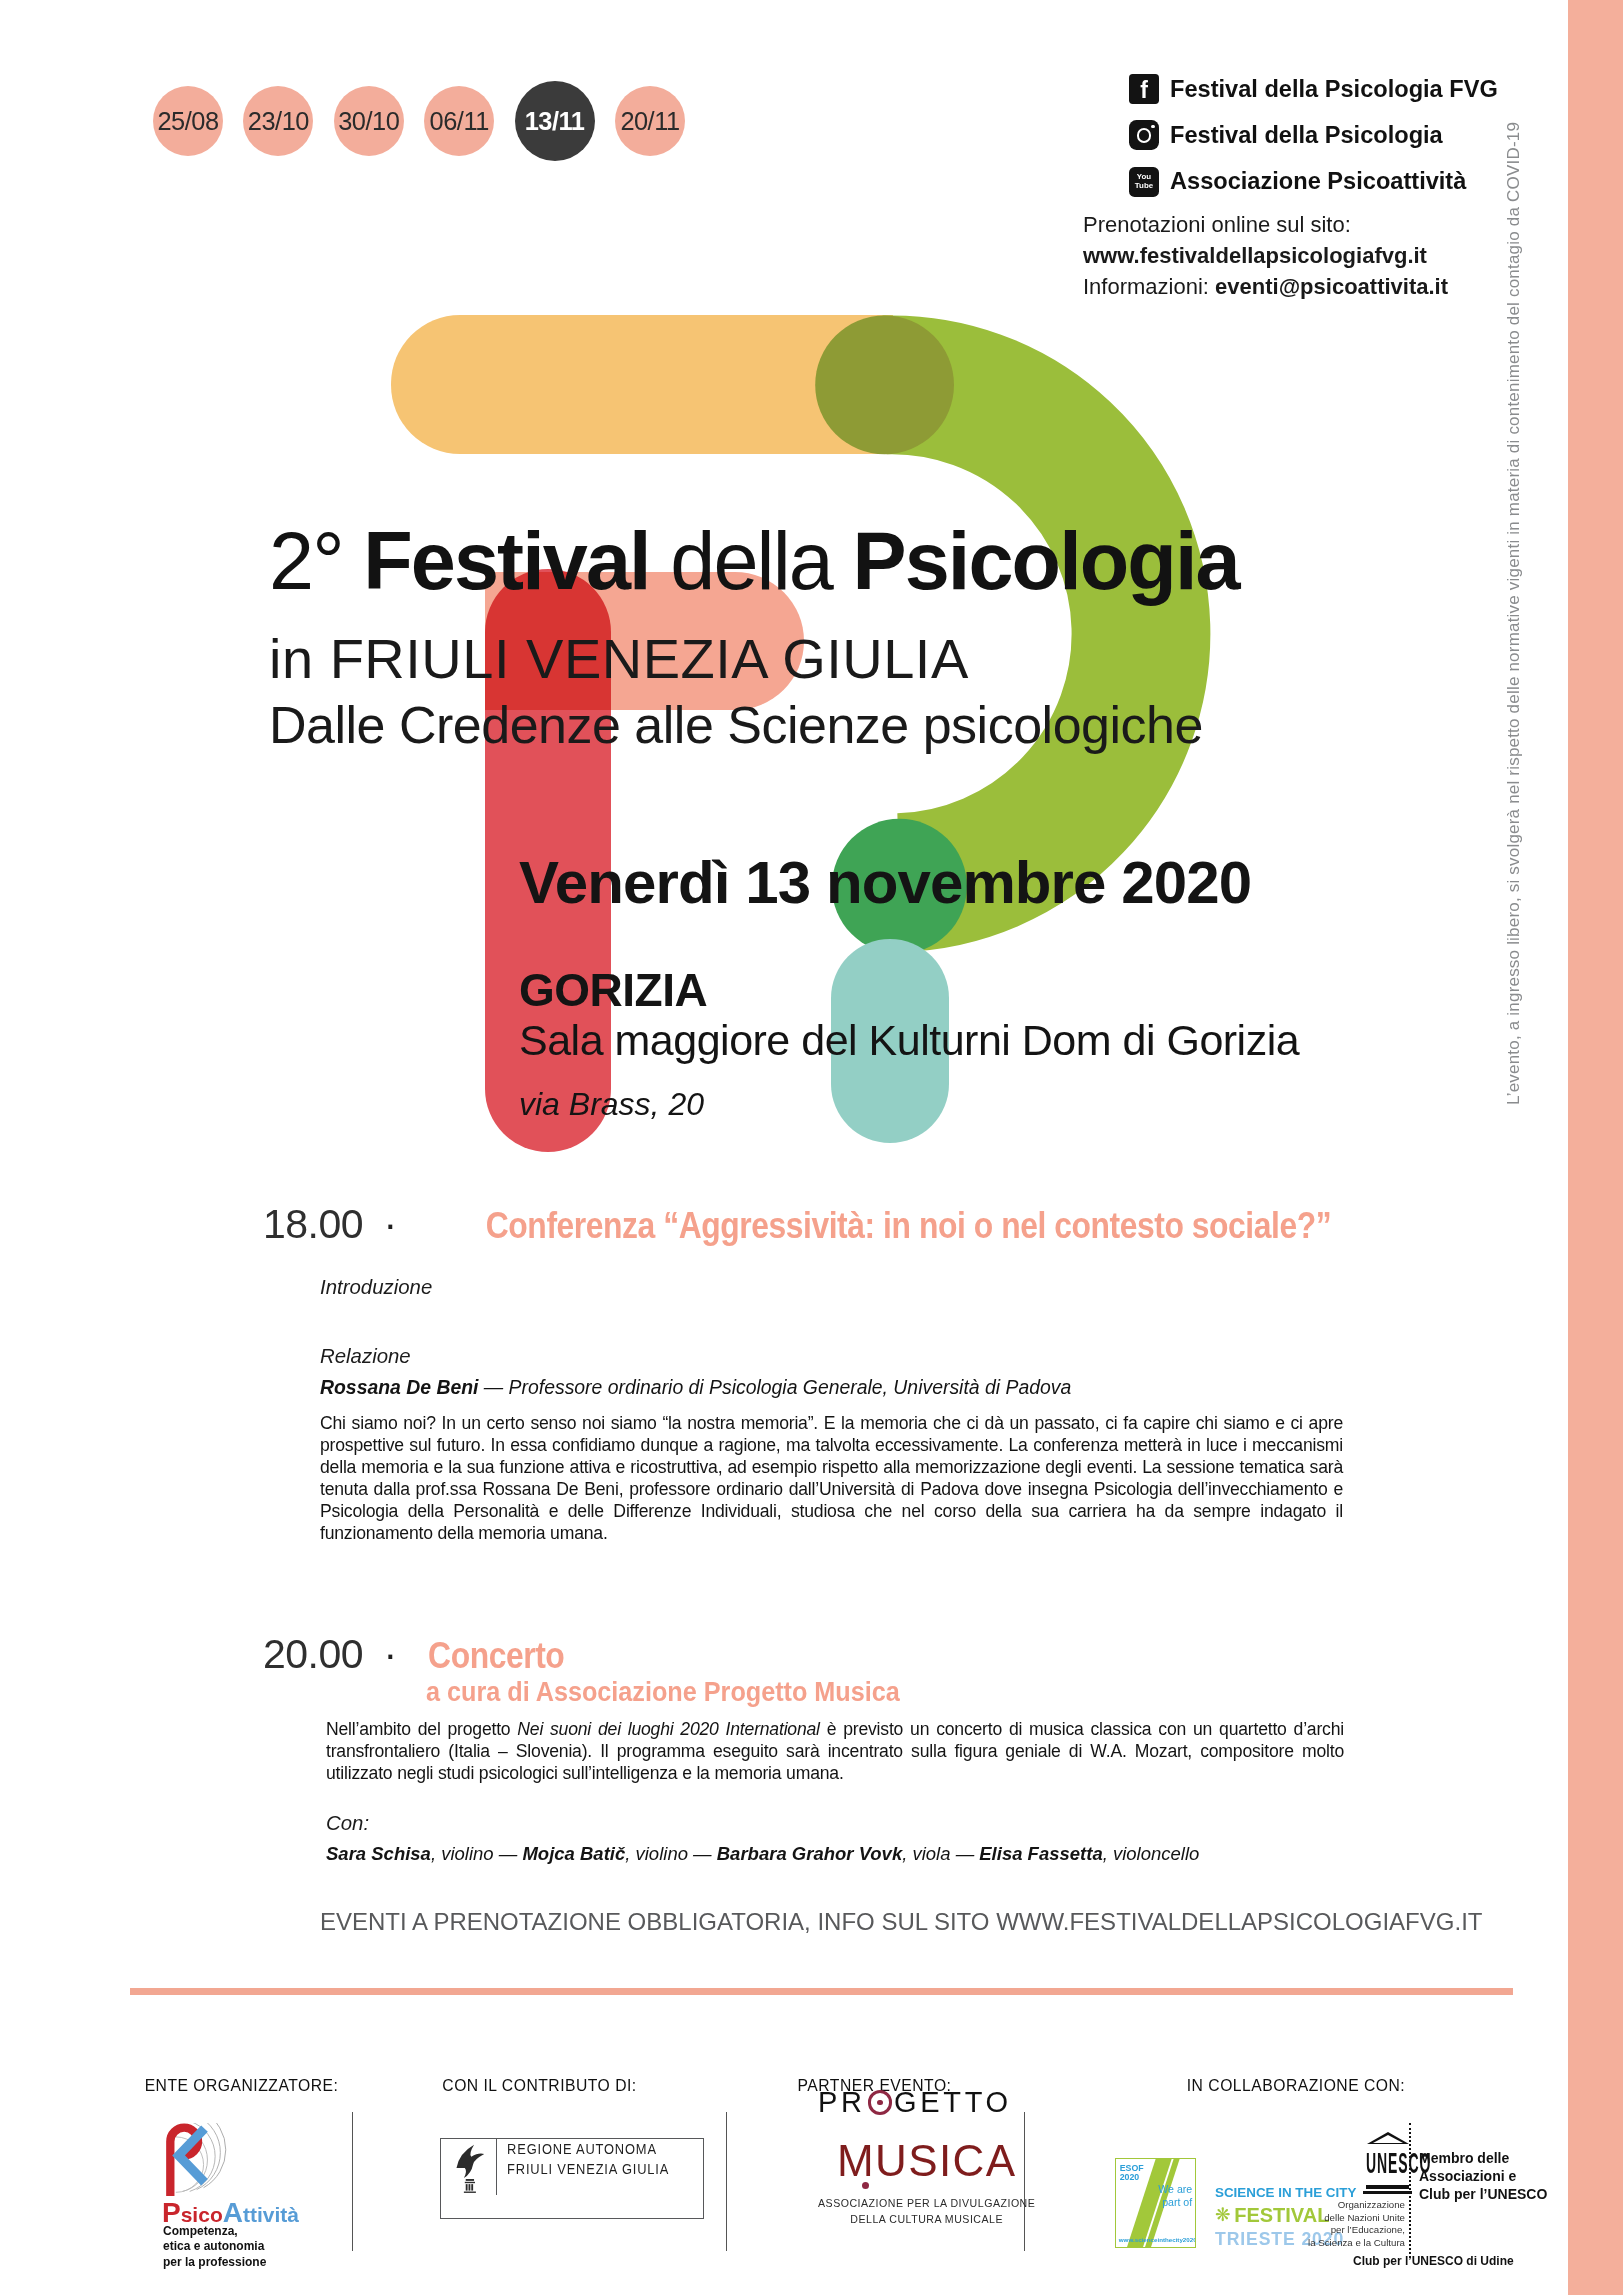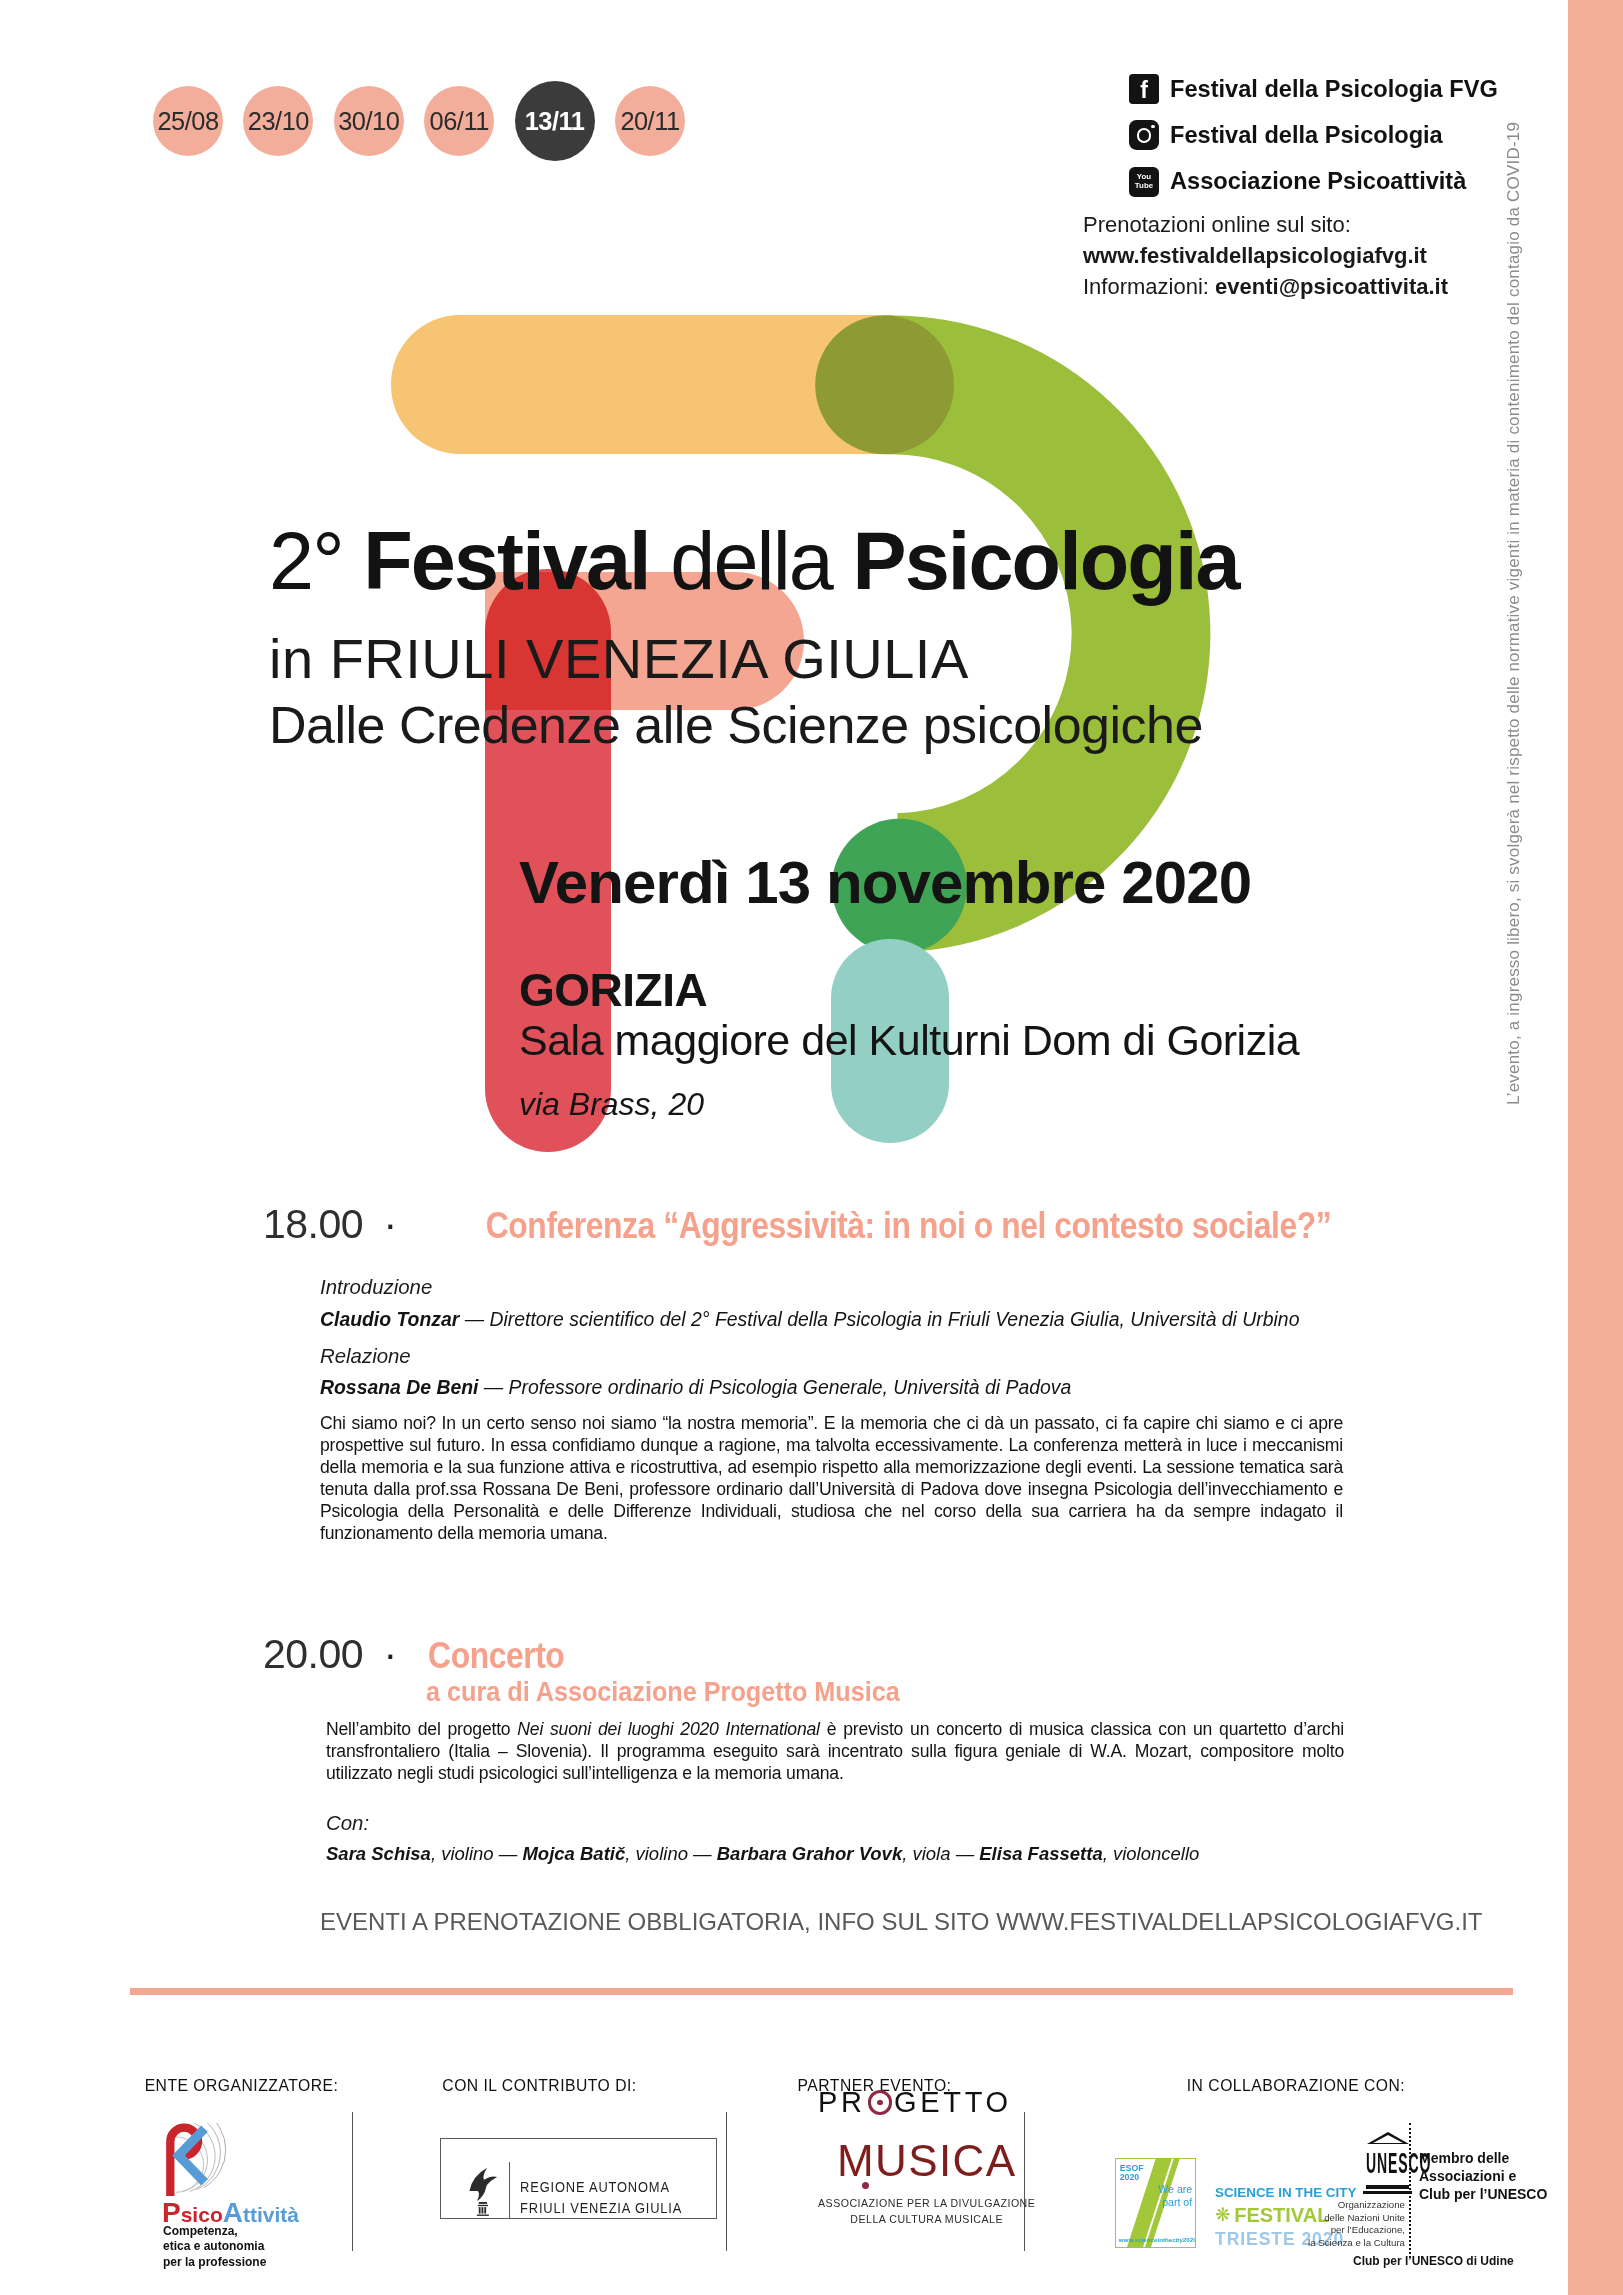--- a/index.html
+++ b/index.html
@@ -90,21 +90,21 @@
   .fl4{left:1024px;width:544px;}
   .divider{width:0.9px;background:#555;top:2112px;height:139px;}
   .dv1{left:352px;} .dv2{left:726px;} .dv3{left:1024px;}
 
   .psico-brand{left:162px;top:2197px;font-size:21px;font-weight:bold;white-space:nowrap;}
   .psico-red{color:#C9252C;} .psico-blue{color:#579CD6;}
   .psico-cap{font-size:28px;}
   .psico-tag{left:163px;top:2224px;font-size:12px;font-weight:bold;line-height:15.3px;color:#111;}
 
   .regione-box{left:440px;top:2138px;width:262px;height:79px;border:1.4px solid #57585a;
-               display:flex;align-items:flex-end;background:#fff;padding-left:13px;}
+               display:flex;align-items:flex-start;background:#fff;}
   .eagle-cell{width:55px;border-right:1.4px solid #57585a;display:flex;align-items:center;justify-content:center;}
   .regione-text{flex:1;display:flex;flex-direction:column;justify-content:center;padding-left:11px;
                 font-size:14px;letter-spacing:0.9px;line-height:20.4px;color:#1f1f1f;
                 transform:scaleX(.92);transform-origin:left;white-space:nowrap;}
 
   .pm{left:818px;top:2086px;text-align:center;}
   .pm-l1{display:flex;align-items:center;font-size:29px;letter-spacing:3.7px;color:#111;}
   .pm-target{width:18.5px;height:18.5px;border:3.2px solid #8E2843;border-radius:50%;margin:0 1.9px;
              display:flex;align-items:center;justify-content:center;}
   .pm-target::after{content:"";width:5.6px;height:5.6px;background:#8E2843;border-radius:50%;}
@@ -193,21 +193,20 @@
   <div class="abs ev-city">GORIZIA</div>
   <div class="abs ev-venue">Sala maggiore del Kulturni Dom di Gorizia</div>
   <div class="abs ev-addr">via Brass, 20</div>
 
   <div class="abs sess-header h1800">
     <span class="sess-time">18.00</span>
     <span class="sess-dot">·</span>
     <span class="sess-title">Conferenza “Aggressività: in noi o nel contesto sociale?”</span>
   </div>
   <div class="abs it-label lbl-intro">Introduzione</div>
-  <div class="abs it-person per-intro"><span class="bold">Claudio Tonzar</span><span> — Direttore scientifico del 2° Festival della Psicologia in Friuli Venezia Giulia, Università di Urbino</span></div>
   <div class="abs it-label lbl-rel">Relazione</div>
   <div class="abs it-person per-rel"><span class="bold">Rossana De Beni</span><span> — Professore ordinario di Psicologia Generale, Università di Padova</span></div>
   <div class="abs para p1">Chi siamo noi? In un certo senso noi siamo “la nostra memoria”. E la memoria che ci dà un passato, ci fa capire chi siamo e ci apre prospettive sul futuro. In essa confidiamo dunque a ragione, ma talvolta eccessivamente. La conferenza metterà in luce i meccanismi della memoria e la sua funzione attiva e ricostruttiva, ad esempio rispetto alla memorizzazione degli eventi. La sessione tematica sarà tenuta dalla prof.ssa Rossana De Beni, professore ordinario dall’Università di Padova dove insegna Psicologia dell’invecchiamento e Psicologia della Personalità e delle Differenze Individuali, studiosa che nel corso della sua carriera ha da sempre indagato il funzionamento della memoria umana.</div>
 
   <div class="abs sess-header h2000">
     <span class="sess-time">20.00</span>
     <span class="sess-dot">·</span>
     <span class="sess-title">Concerto</span>
   </div>
   <div class="abs sess-sub">a cura di Associazione Progetto Musica</div>

